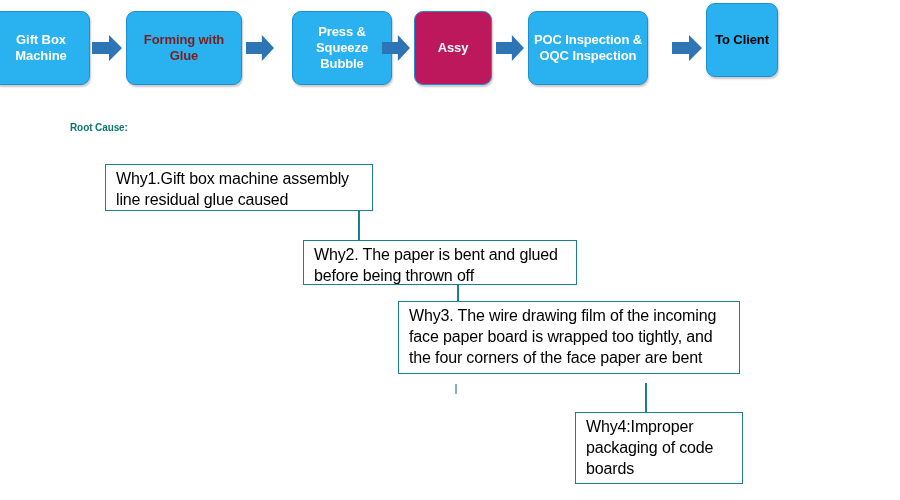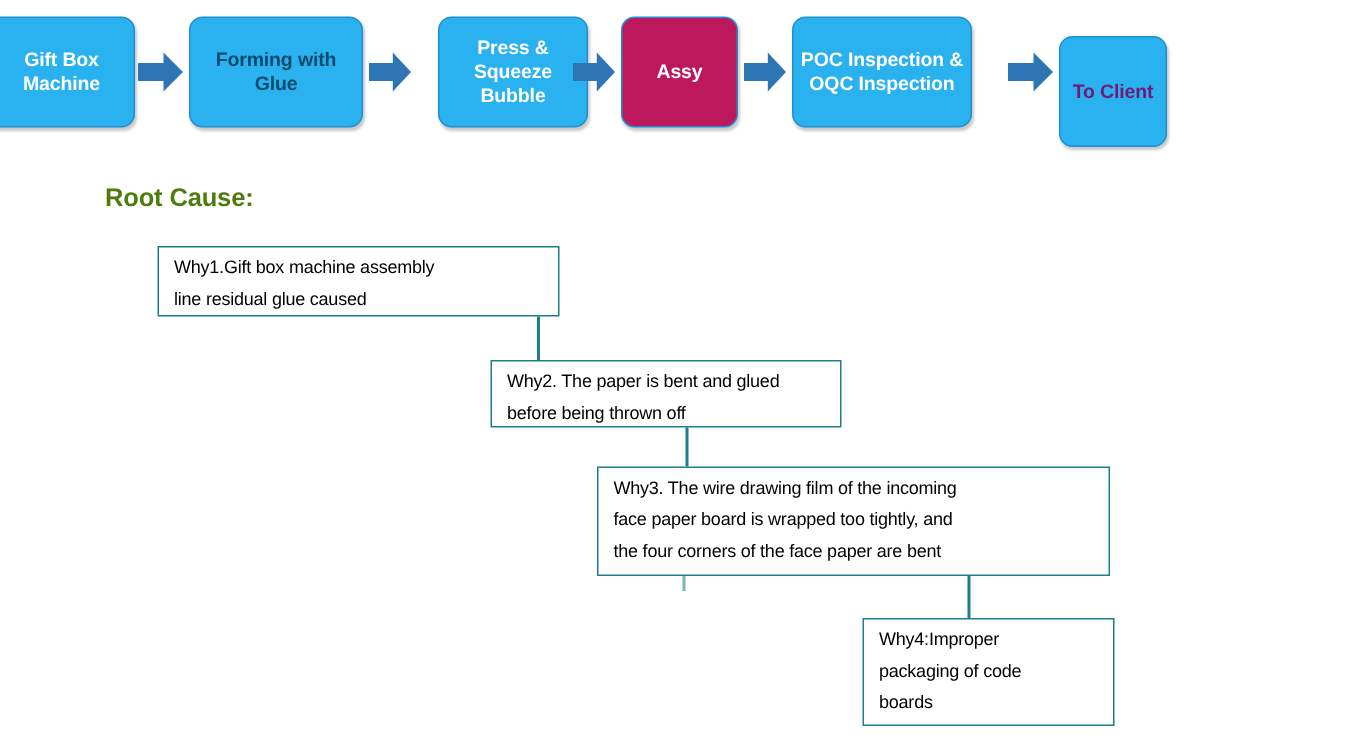--- a/index.html
+++ b/index.html
@@ -47,34 +47,34 @@
   .flow-arrow {
     position: absolute;
     top: 33px;
   }
 
   
   #root-cause-title {
     position: absolute;
     left: 70px;
     top: 122px;
-    font-size: 17px;
+    font-size: 10px;
     font-weight: bold;
-    color: #4d7c0f;
+    color: #0f766e;
     letter-spacing: -0.1px;
   }
 
   
   .why-box {
     position: absolute;
     box-sizing: border-box;
     background: #ffffff;
     border: 1.6px solid #1b7f8c;
     color: #000000;
-    font-size: 12px;
+    font-size: 16px;
     line-height: 21px;
     padding: 3px 10px;
     letter-spacing: -0.15px;
     white-space: pre-line;
   }
 
   
   .connector {
     position: absolute;
     background: #1b7f8c;
@@ -83,37 +83,37 @@
   .connector.faint { background: #7fb3ba; }
 </style>
 </head>
 <body>
 
 <div id="process-flow">
     <div class="flow-box" style="left: -8px; top: 11px; width: 98px; height: 74px; background: rgb(41, 178, 239); border-color: rgb(31, 143, 208); color: rgb(255, 255, 255);">
       <span class="flow-label" style="white-space: pre-line;">Gift Box
 Machine</span>
     </div>
-    <div class="flow-box" style="left: 126px; top: 11px; width: 116px; height: 74px; background: rgb(41, 178, 239); border-color: rgb(31, 143, 208); color: #0c4a6e;">
+    <div class="flow-box" style="left: 126px; top: 11px; width: 116px; height: 74px; background: rgb(41, 178, 239); border-color: rgb(31, 143, 208); color: #7f1d1d;">
       <span class="flow-label" style="white-space: pre-line;">Forming with
 Glue</span>
     </div>
     <div class="flow-box" style="left: 292px; top: 11px; width: 100px; height: 74px; background: rgb(41, 178, 239); border-color: rgb(31, 143, 208); color: rgb(255, 255, 255);">
       <span class="flow-label" style="white-space: pre-line;">Press &amp;
 Squeeze
 Bubble</span>
     </div>
     <div class="flow-box" style="left: 414px; top: 11px; width: 78px; height: 74px; background: #be185d; border-color: rgb(31, 143, 208); color: rgb(255, 255, 255);">
       <span class="flow-label" style="white-space: pre-line;">Assy</span>
     </div>
     <div class="flow-box" style="left: 528px; top: 11px; width: 120px; height: 74px; background: rgb(41, 178, 239); border-color: rgb(31, 143, 208); color: rgb(255, 255, 255);">
       <span class="flow-label" style="white-space: pre-line;">POC Inspection &amp;
 OQC Inspection</span>
     </div>
-    <div class="flow-box" style="left: 706px; top: 24px; width: 72px; height: 74px; background: rgb(41, 178, 239); border-color: rgb(31, 143, 208); color: #701a75;">
+    <div class="flow-box" style="left: 706px; top: 3px; width: 72px; height: 74px; background: rgb(41, 178, 239); border-color: rgb(31, 143, 208); color: #000000;">
       <span class="flow-label" style="white-space: pre-line;">To Client</span>
     </div>
     <div class="flow-arrow" style="left: 92px; width: 30px; height: 30px;"><svg width="30" height="30" viewBox="0 0 30 30" preserveAspectRatio="none">
         <path d="M0,9 L17,9 L17,2 L30,15 L17,28 L17,21 L0,21 Z" fill="#2e75b6"></path>
       </svg></div>
     <div class="flow-arrow" style="left: 246px; width: 28px; height: 30px;"><svg width="28" height="30" viewBox="0 0 30 30" preserveAspectRatio="none">
         <path d="M0,9 L17,9 L17,2 L30,15 L17,28 L17,21 L0,21 Z" fill="#2e75b6"></path>
       </svg></div>
     <div class="flow-arrow" style="left: 382px; width: 28px; height: 30px;"><svg width="28" height="30" viewBox="0 0 30 30" preserveAspectRatio="none">
         <path d="M0,9 L17,9 L17,2 L30,15 L17,28 L17,21 L0,21 Z" fill="#2e75b6"></path>
@@ -128,21 +128,21 @@
 
 <div id="root-cause-title">Root Cause:</div>
 
 <div id="why-layer">
     <div class="connector v" style="left: 358px; top: 210px; height: 31px; background: rgb(27, 127, 140);"></div>
     <div class="connector v" style="left: 457px; top: 284px; height: 28px; background: rgb(27, 127, 140);"></div>
     <div class="connector v" style="left: 645px; top: 383px; height: 30px; background: rgb(27, 127, 140);"></div>
     <div class="connector v faint" style="left: 455px; top: 384px; height: 10px;"></div>
     <div class="why-box" style="left: 105px; top: 164px; width: 268px; height: 47px; border-color: rgb(27, 127, 140);">Why1.Gift box machine assembly
 line residual glue caused</div>
-    <div class="why-box" style="left: 327px; top: 240px; width: 234px; height: 45px; border-color: rgb(27, 127, 140);">Why2. The paper is bent and glued
+    <div class="why-box" style="left: 303px; top: 240px; width: 274px; height: 45px; border-color: rgb(27, 127, 140);">Why2. The paper is bent and glued
 before being thrown off</div>
-    <div class="why-box" style="left: 398px; top: 311px; width: 342px; height: 73px; border-color: rgb(27, 127, 140);">Why3. The wire drawing film of the incoming
+    <div class="why-box" style="left: 398px; top: 301px; width: 342px; height: 73px; border-color: rgb(27, 127, 140);">Why3. The wire drawing film of the incoming
 face paper board is wrapped too tightly, and
 the four corners of the face paper are bent</div>
     <div class="why-box" style="left: 575px; top: 412px; width: 168px; height: 72px; border-color: rgb(27, 127, 140);">Why4:Improper
 packaging of code
 boards</div>
   </div>
 
 </body></html>

